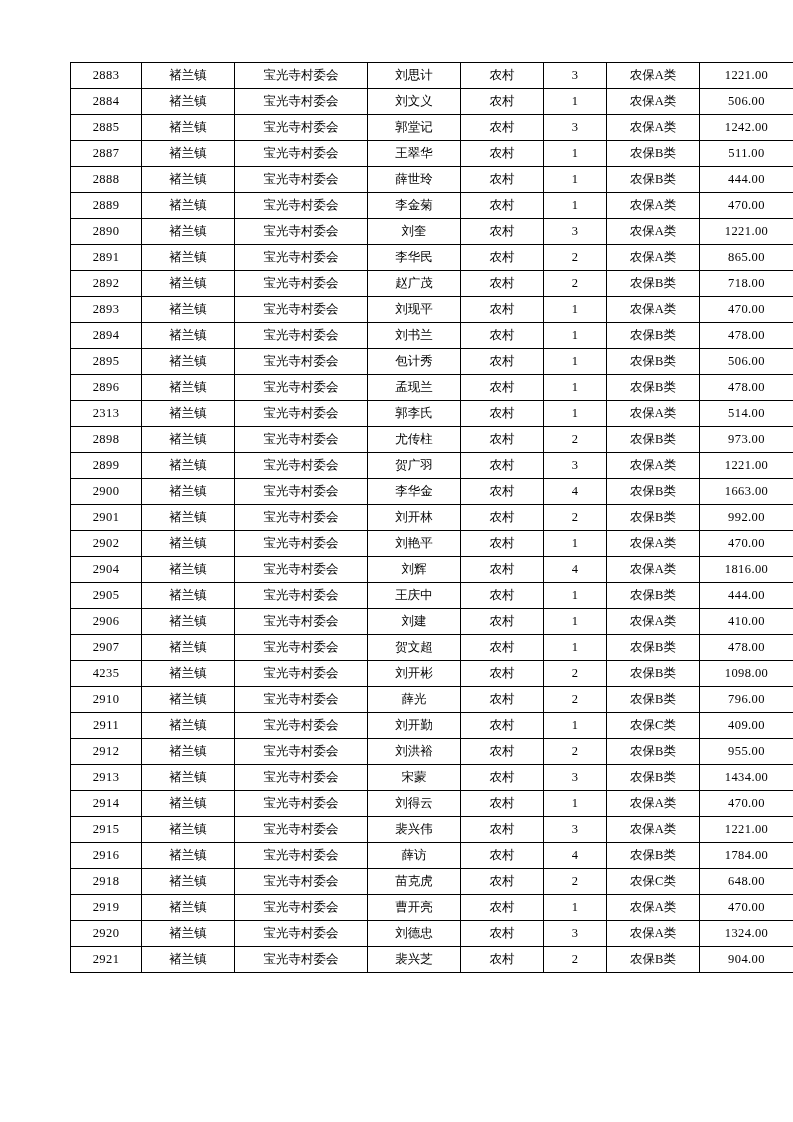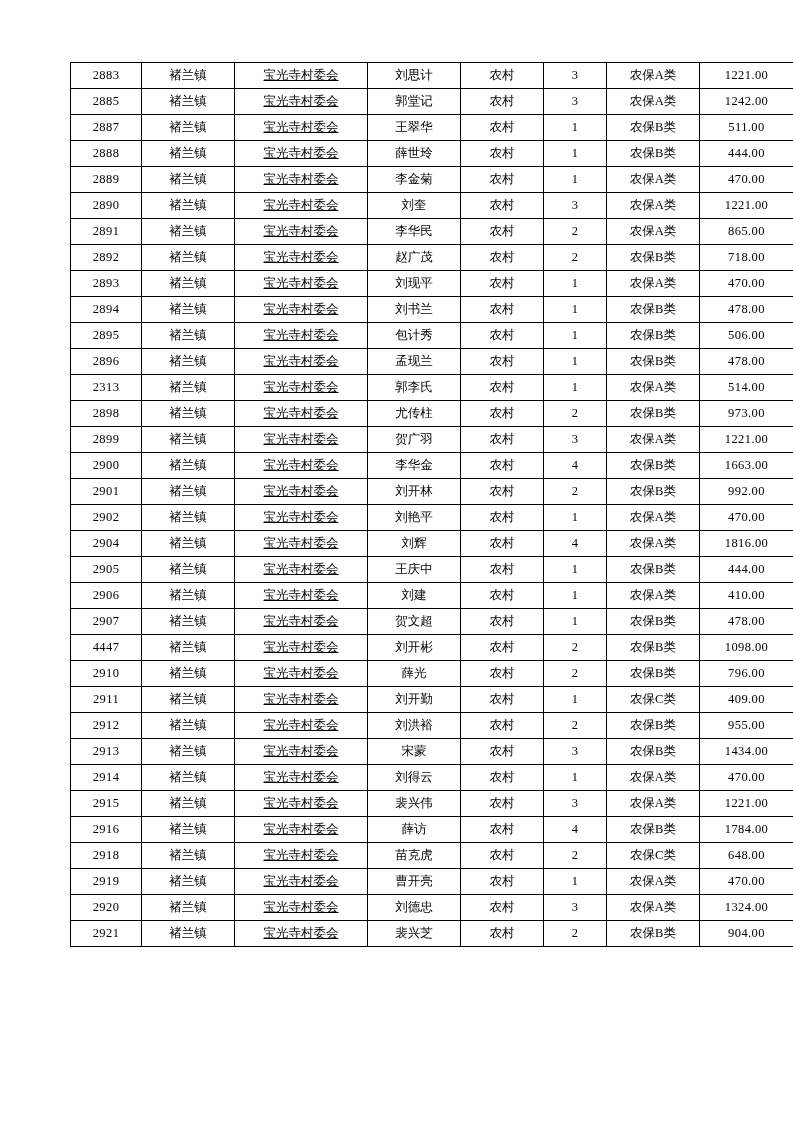--- a/index.html
+++ b/index.html
@@ -31,21 +31,21 @@
     padding: 0 2px;
     text-align: center;
     vertical-align: middle;
     font-size: 12.5px;
     line-height: 1.1;
     white-space: nowrap;
     overflow: hidden;
   }
   td.col-id      { width: 66px; }
   td.col-town    { width: 88px; }
-  td.col-village { width: 128px; text-decoration: underline; }
+  td.col-village { width: 128px; }
   td.col-name    { width: 88px; }
   td.col-type    { width: 78px; }
   td.col-count   { width: 58px; }
   td.col-cat     { width: 88px; }
   td.col-amount  { width: 89px; }
   .num {
     font-family: "Liberation Serif", "DejaVu Serif", serif;
     letter-spacing: 0.4px;
   }
 </style>
@@ -59,20 +59,30 @@
           <td class="col-id num">2883</td>
           <td class="col-town">褚兰镇</td>
           <td class="col-village">宝光寺村委会</td>
           <td class="col-name">刘思计</td>
           <td class="col-type">农村</td>
           <td class="col-count num">3</td>
           <td class="col-cat">农保A类</td>
           <td class="col-amount num">1221.00</td>
         </tr>
         <tr>
+          <td class="col-id num">2884</td>
+          <td class="col-town">褚兰镇</td>
+          <td class="col-village">宝光寺村委会</td>
+          <td class="col-name">刘文义</td>
+          <td class="col-type">农村</td>
+          <td class="col-count num">1</td>
+          <td class="col-cat">农保A类</td>
+          <td class="col-amount num">506.00</td>
+        </tr>
+        <tr>
           <td class="col-id num">2885</td>
           <td class="col-town">褚兰镇</td>
           <td class="col-village">宝光寺村委会</td>
           <td class="col-name">郭堂记</td>
           <td class="col-type">农村</td>
           <td class="col-count num">3</td>
           <td class="col-cat">农保A类</td>
           <td class="col-amount num">1242.00</td>
         </tr>
         <tr>
@@ -269,21 +279,21 @@
           <td class="col-id num">2907</td>
           <td class="col-town">褚兰镇</td>
           <td class="col-village">宝光寺村委会</td>
           <td class="col-name">贺文超</td>
           <td class="col-type">农村</td>
           <td class="col-count num">1</td>
           <td class="col-cat">农保B类</td>
           <td class="col-amount num">478.00</td>
         </tr>
         <tr>
-          <td class="col-id num">4447</td>
+          <td class="col-id num">4235</td>
           <td class="col-town">褚兰镇</td>
           <td class="col-village">宝光寺村委会</td>
           <td class="col-name">刘开彬</td>
           <td class="col-type">农村</td>
           <td class="col-count num">2</td>
           <td class="col-cat">农保B类</td>
           <td class="col-amount num">1098.00</td>
         </tr>
         <tr>
           <td class="col-id num">2910</td>

